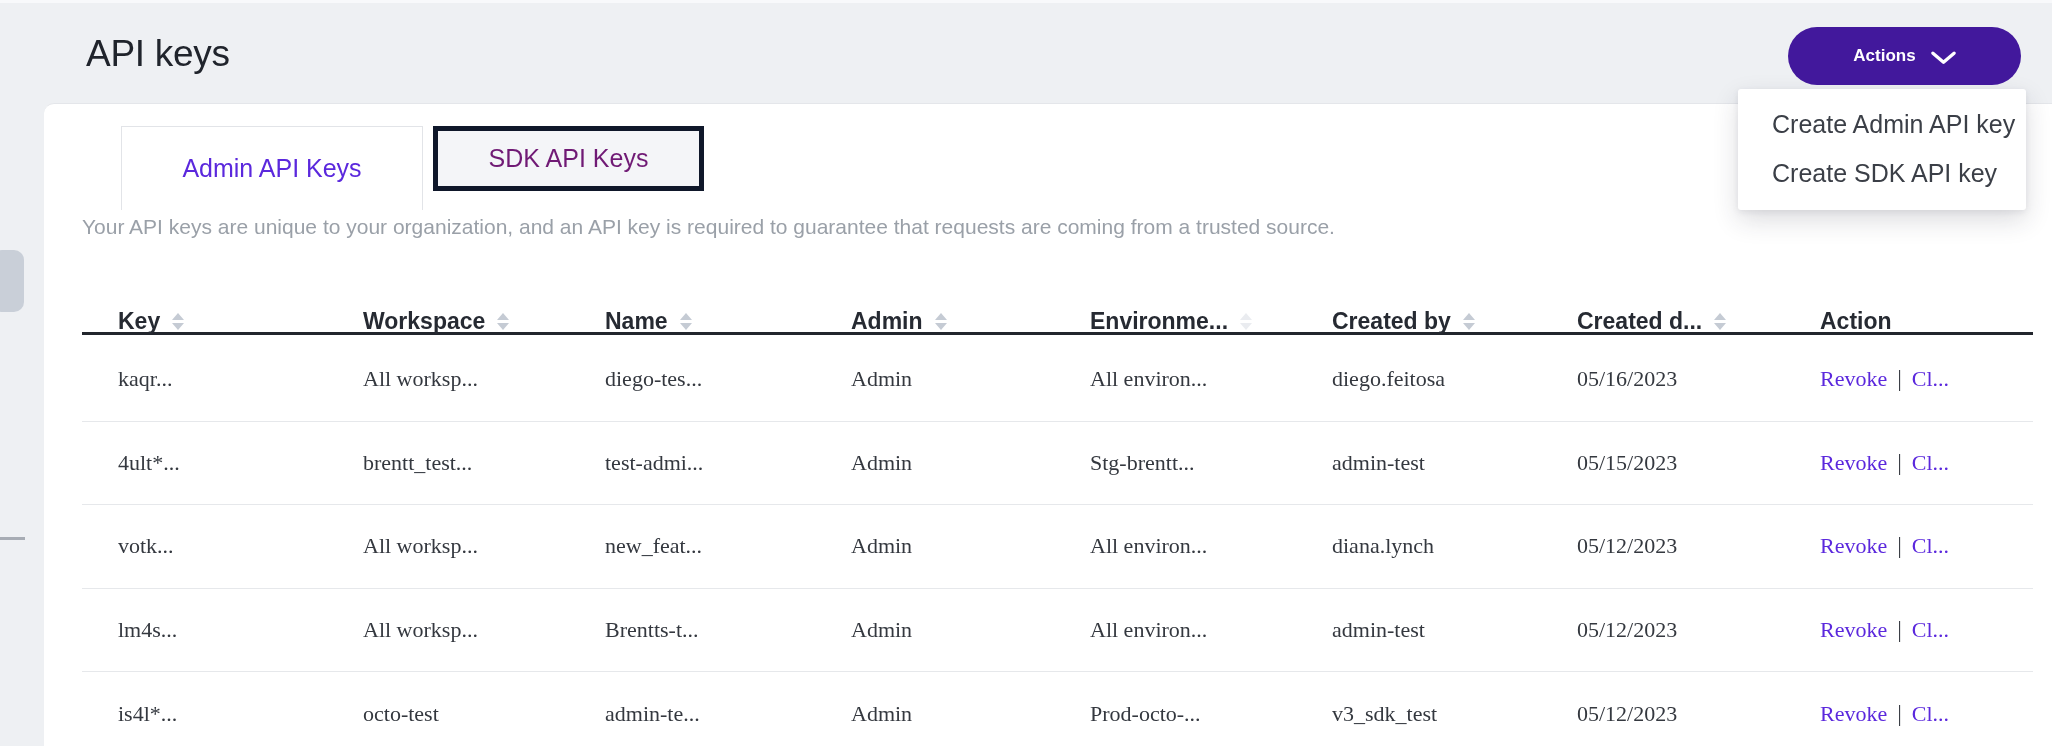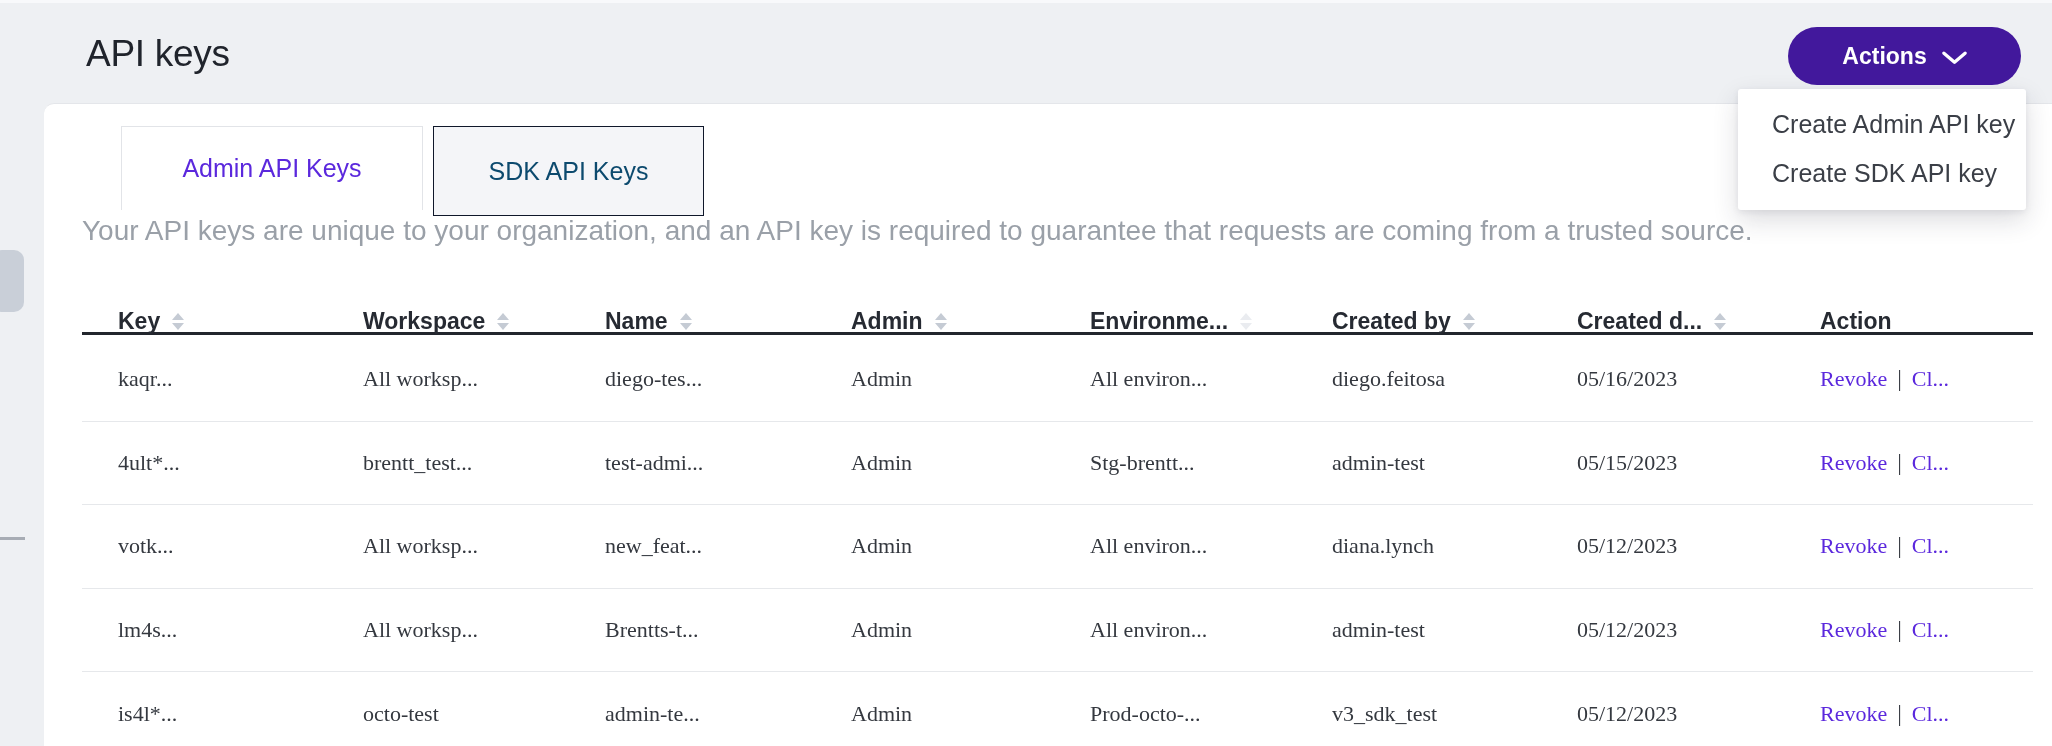--- a/index.html
+++ b/index.html
@@ -33,21 +33,21 @@
     position:absolute; left:86px; top:33px; font-size:37px; font-weight:400;
     color:#20242c; letter-spacing:-0.3px;
   }
 
   
   .actions-btn {
     position:absolute; left:1788px; top:27px; width:233px; height:58px;
     background:#42189c; border:none; border-radius:29px; cursor:pointer;
     display:flex; align-items:center; justify-content:center; gap:15px;
     color:#ffffff; font-family:"Liberation Sans", sans-serif;
-    font-size:23px; font-weight:700; z-index:6;
+    font-size:17px; font-weight:700; z-index:6;
   }
   .actions-btn svg { display:block; margin-top:3px; }
 
   
   .dropdown {
     position:absolute; left:1738px; top:89px; width:288px; height:121px;
     background:#ffffff; border-radius:3px; padding-top:11px; z-index:5;
     box-shadow:0 10px 26px rgba(35,38,59,0.16), 0 2px 6px rgba(35,38,59,0.08);
   }
   .dropdown-item {
@@ -59,26 +59,26 @@
   .tab {
     position:absolute; display:flex; align-items:center; justify-content:center;
     font-size:25px; cursor:pointer; z-index:2;
   }
   .tab-active {
     left:121px; top:126px; width:302px; height:84px;
     background:#ffffff; border:1px solid #e2e4e8; border-bottom:none;
     color:#5b28dd;
   }
   .tab-inactive {
-    left:433px; top:126px; width:271px; height:90px;
-    background:#f4f5f8; border:1px solid #0f172a; color:#0c4a6e;
+    left:433px; top:126px; width:271px; height:65px;
+    background:#f4f5f8; border:5px solid #0f172a; color:#701a75;
   }
 
   .description {
-    position:absolute; left:82px; top:215px; font-size:28px; color:#9aa0a8;
+    position:absolute; left:82px; top:215px; font-size:21px; color:#9aa0a8;
     white-space:nowrap;
   }
 
   
   .tgrid {
     display:grid;
     grid-template-columns:245px 242px 246px 239px 242px 245px 243px 1fr;
     align-items:center; padding-left:36px;
   }
   .thead {

